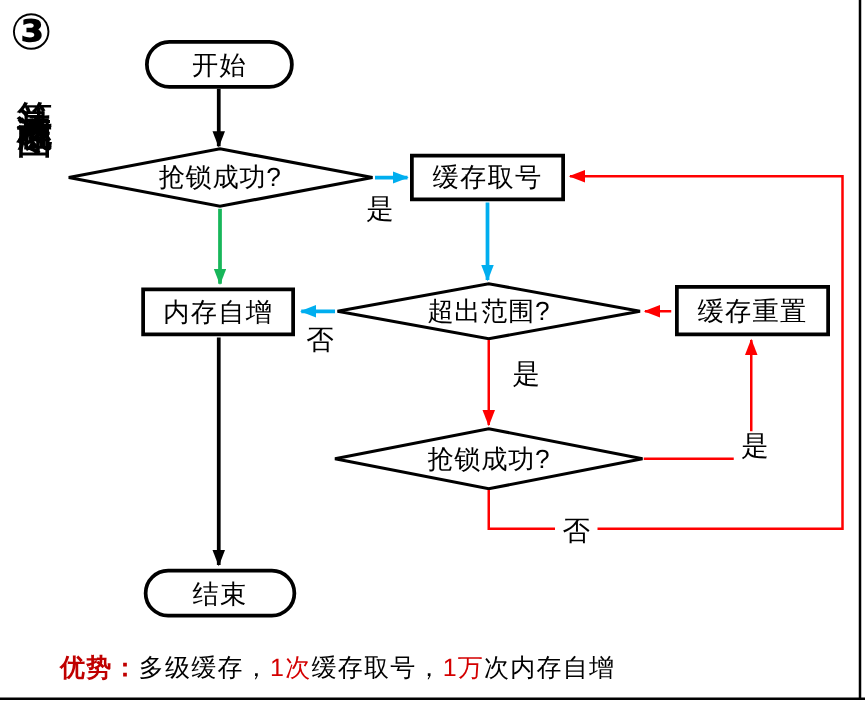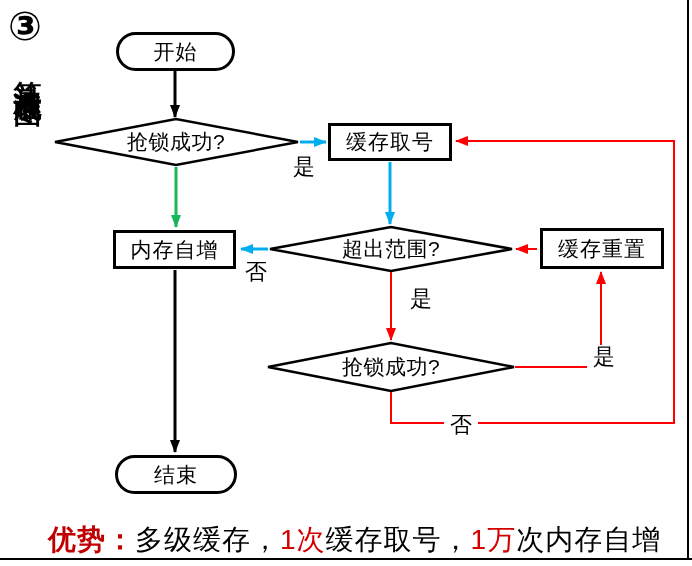--- a/index.html
+++ b/index.html
@@ -25,21 +25,21 @@
   .edge-label.on-line{background:#fff;padding:0 6px;}
   .figure-number{
     position:absolute;left:8px;top:4px;font-size:40px;font-weight:700;color:#000;line-height:44px;
   }
   .side-title{
     position:absolute;left:10px;top:58px;width:34px;
     writing-mode:vertical-rl;text-orientation:upright;
     font-size:28px;font-weight:700;color:#000;letter-spacing:5px;line-height:34px;
   }
   .caption{
-    position:absolute;left:48px;top:521px;font-size:28px;letter-spacing:1px;
+    position:absolute;left:48px;top:521px;font-size:20px;letter-spacing:1px;
     color:#000;white-space:nowrap;
   }
   .caption .cap-prefix{color:#c00000;font-weight:700;}
   .caption .cap-red{color:#d40000;}
   .frame-right{position:absolute;left:687px;top:0;width:2px;height:560px;background:#000;}
   .frame-bottom{position:absolute;left:0;top:558px;width:692px;height:2px;background:#000;}
 </style>
 </head>
 <body>
 

